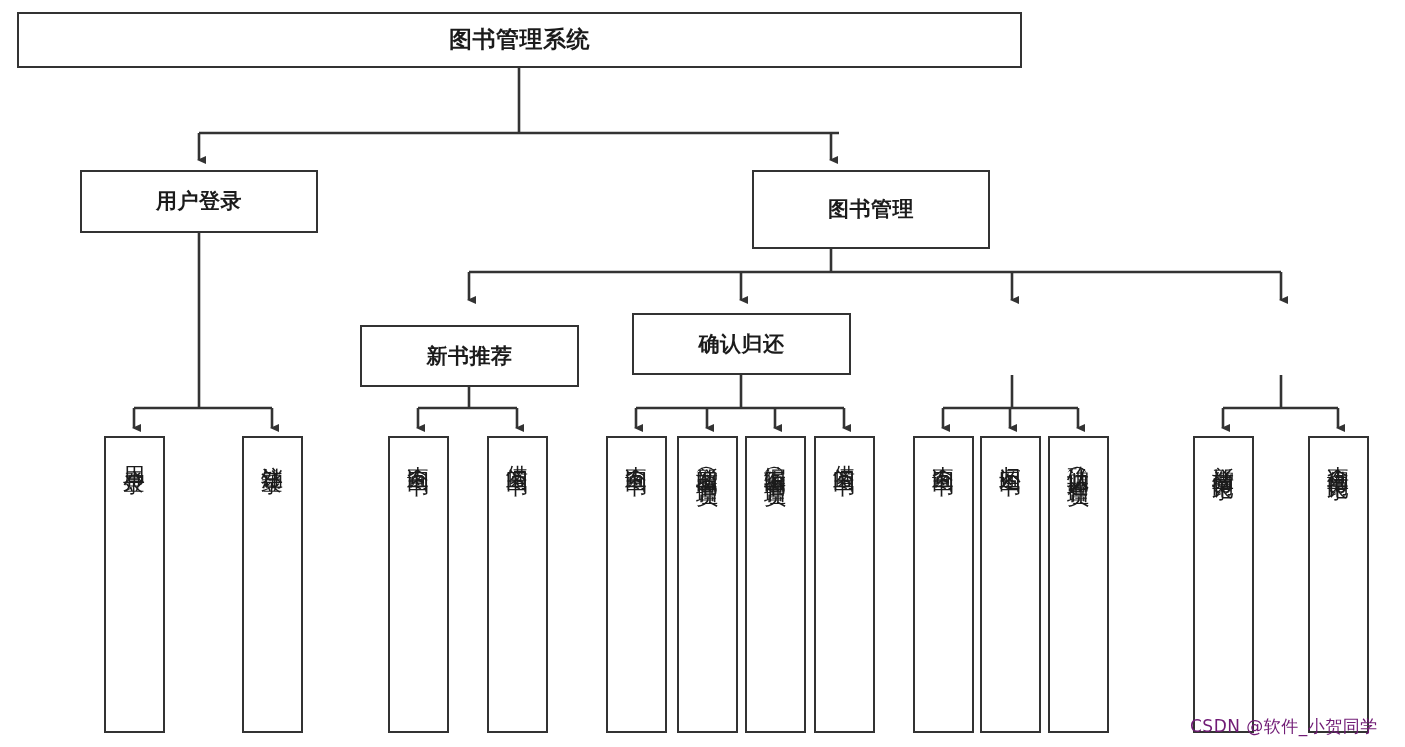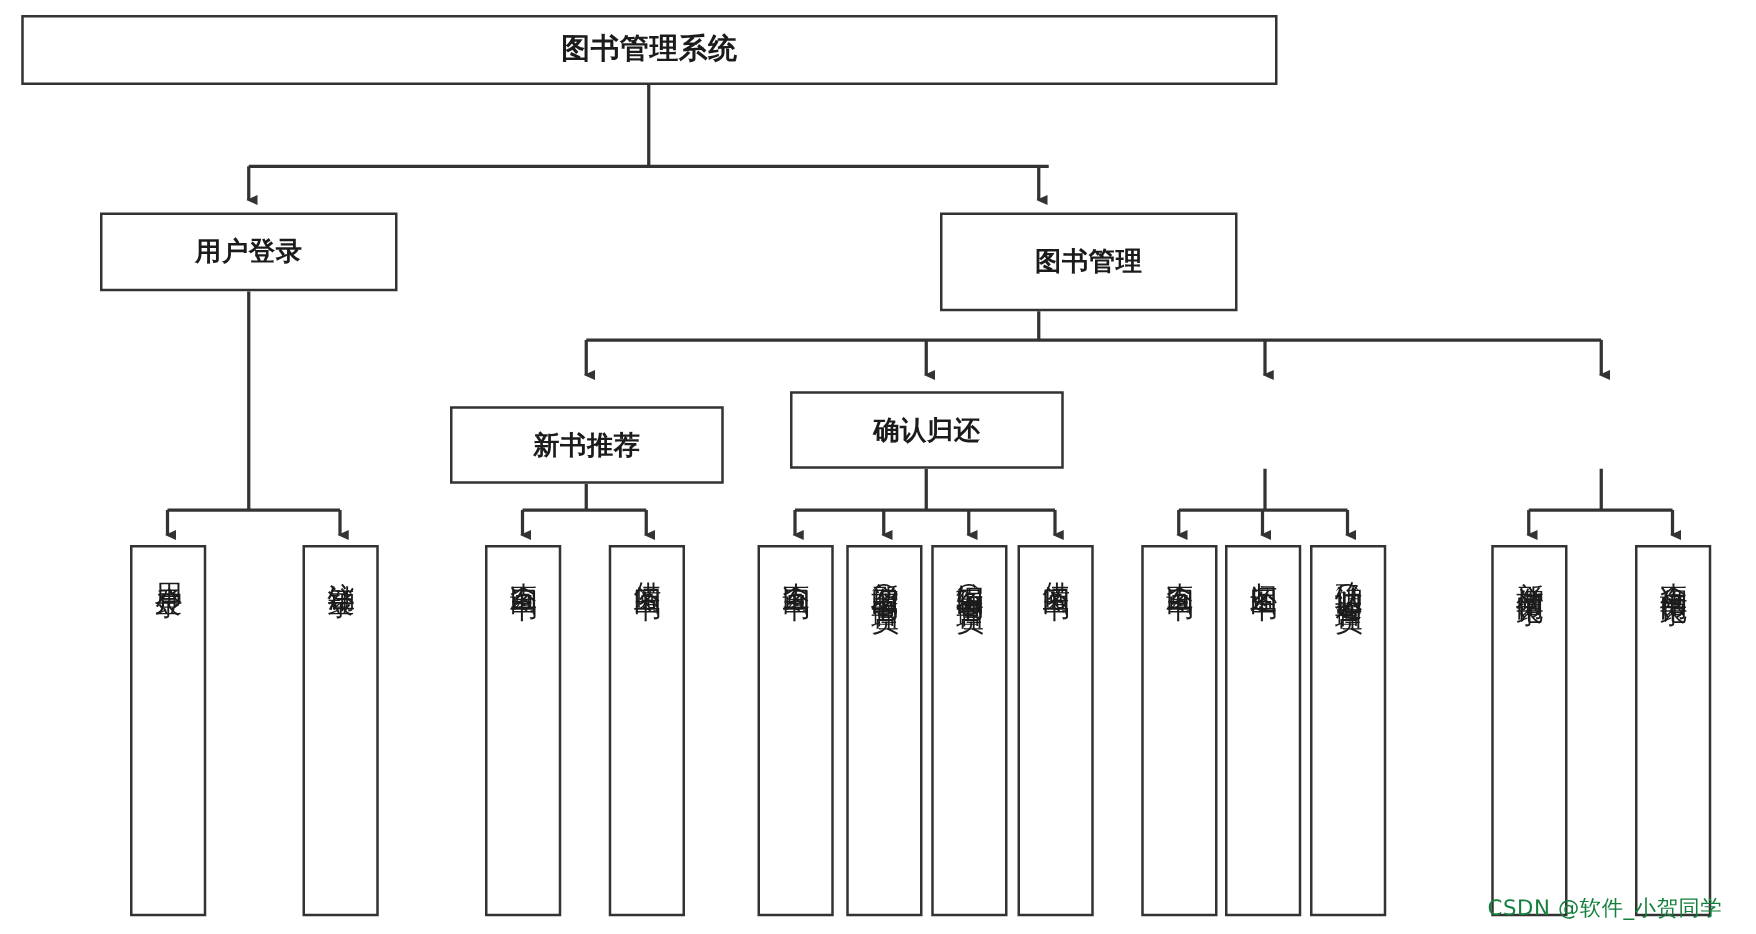--- a/index.html
+++ b/index.html
@@ -175,14 +175,14 @@
   <div class="node vert" id="leaf-10" style="left: 1048px; top: 436px; width: 61px; height: 297px;">
     <span class="label">确认归还（管理员）</span>
   </div>
   <div class="node vert" id="leaf-11" style="left: 1193px; top: 436px; width: 61px; height: 297px;">
     <span class="label">新增借阅记录</span>
   </div>
   <div class="node vert" id="leaf-12" style="left: 1308px; top: 436px; width: 61px; height: 297px;">
     <span class="label">查询借阅记录</span>
   </div>
 
-  <div id="watermark" style="left: 1190px; top: 715px; color: #15803d; text-align: right;">CSDN @软件_小贺同学</div>
+  <div id="watermark" style="left: 1190px; top: 715px; color: #701a75; text-align: right;">CSDN @软件_小贺同学</div>
 </div>
 
 </body></html>

